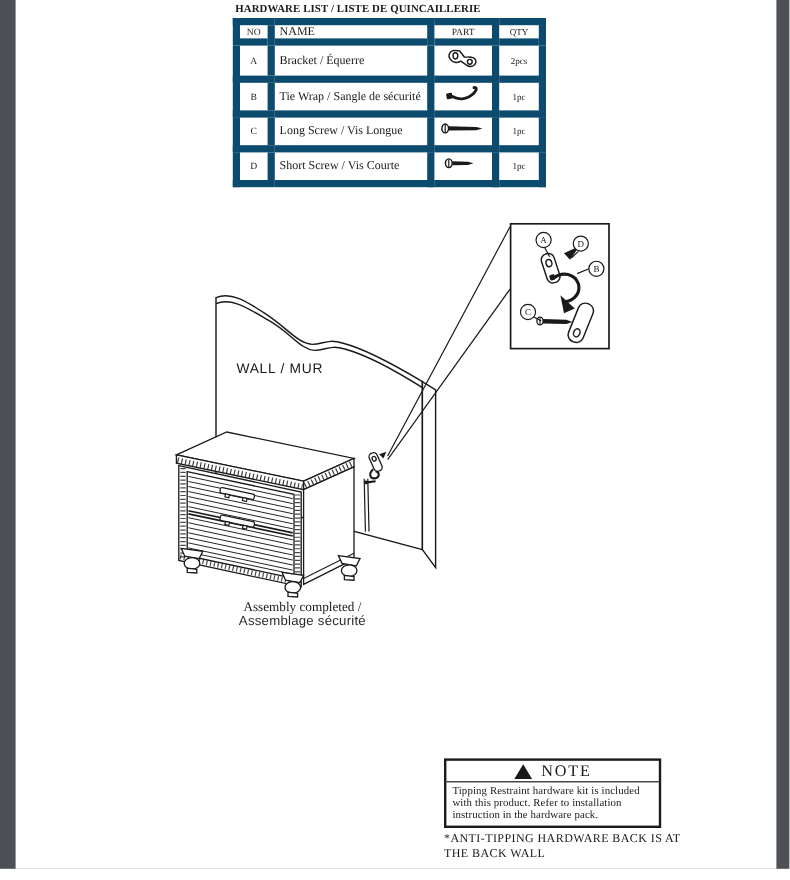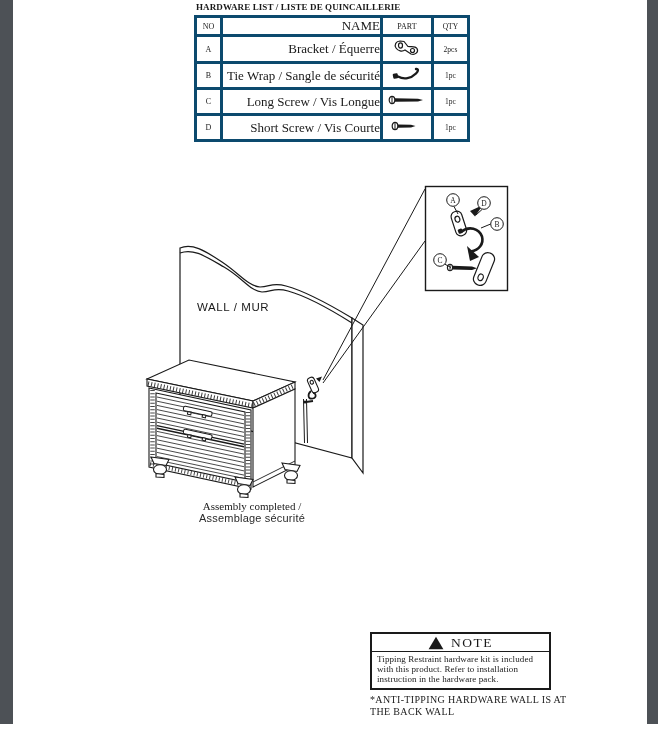--- a/index.html
+++ b/index.html
@@ -14,26 +14,26 @@
   .abs{position:absolute;}
 
   
   .hw-title{
     left:196px;top:2px;font-weight:bold;font-size:9px;letter-spacing:.1px;white-space:nowrap;
   }
   table.hw{
     position:absolute;left:194px;top:15px;border-collapse:collapse;
     border:1px solid #1a1a1a;table-layout:fixed;
   }
-  table.hw th,table.hw td{border:3px solid #0c4a6e;padding:0;overflow:hidden;}
+  table.hw th,table.hw td{border:6px solid #0c4a6e;padding:0;overflow:hidden;}
   table.hw th{height:11px;font-weight:400;font-size:8px;text-align:center;}
   table.hw td{height:23px;}
   table.hw thead th{border-bottom:2px solid #1a1a1a;}
   table.hw .c-no{width:23px;text-align:center;font-size:8px;}
-  table.hw .c-name{width:123px;font-size:13px;padding-left:4px;text-align:right;white-space:nowrap;}
+  table.hw .c-name{width:123px;font-size:10px;padding-left:4px;text-align:left;white-space:nowrap;}
   table.hw .c-part{width:48px;text-align:center;}
   table.hw .c-qty{width:33px;text-align:center;font-size:7.5px;}
   table.hw td.c-no{border-right:2px solid #1a1a1a;}
   table.hw th.c-no{border-right:2px solid #1a1a1a;}
   .caption{left:188px;top:500px;width:128px;text-align:center;line-height:12px;}
   .caption .l1{font-weight:normal;font-size:11px;white-space:nowrap;}
   .caption .l2{font-family:"Liberation Sans","DejaVu Sans",sans-serif;font-size:11px;color:#2a2a2a;white-space:nowrap;letter-spacing:.2px;}
 
   
   .note-box{
@@ -269,15 +269,15 @@
     <svg width="16" height="14" viewBox="0 0 16 14">
       <polygon points="8,0.8 15.4,13.2 0.6,13.2" fill="#1a1a1a"></polygon>
       <text x="8" y="11.6" text-anchor="middle" font-size="9" fill="#ffffff">!</text>
     </svg>
     <span class="note-word">NOTE</span>
   </div>
   <div class="note-body">Tipping Restraint hardware kit is included with this product. Refer to installation instruction in the hardware pack.</div>
 </div>
 
 <div class="abs footnote">
-  <div>*ANTI-TIPPING HARDWARE WALL IS AT</div>
+  <div>*ANTI-TIPPING HARDWARE BACK IS AT</div>
   <div>THE BACK WALL</div>
 </div>
 
 </body></html>

